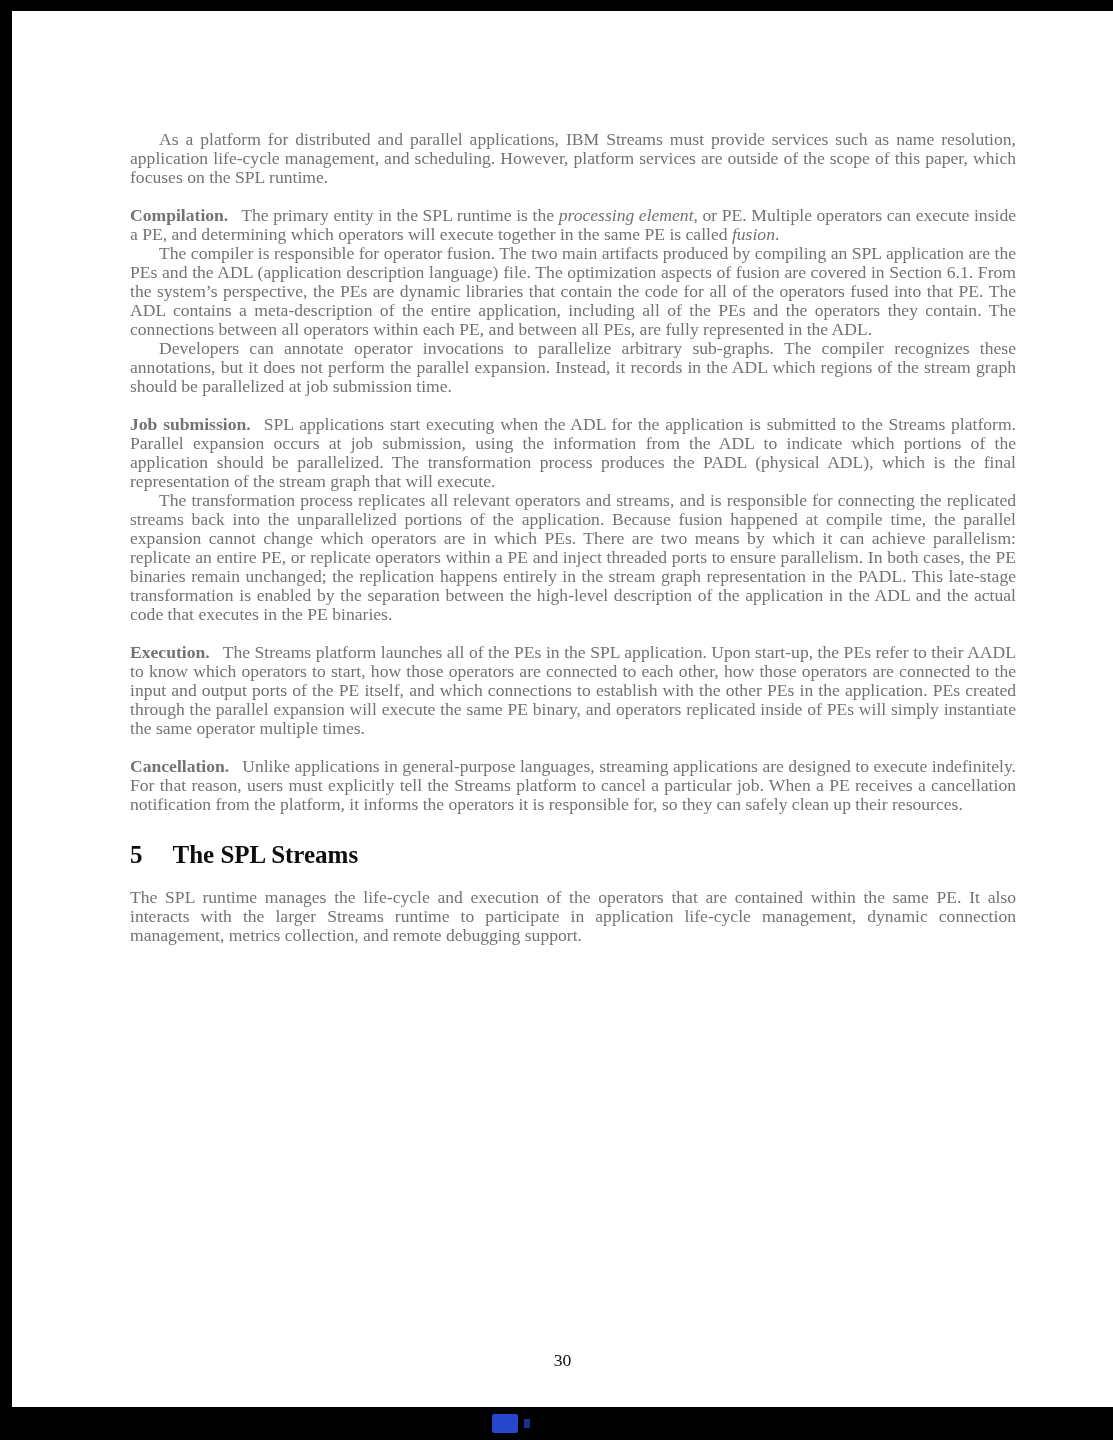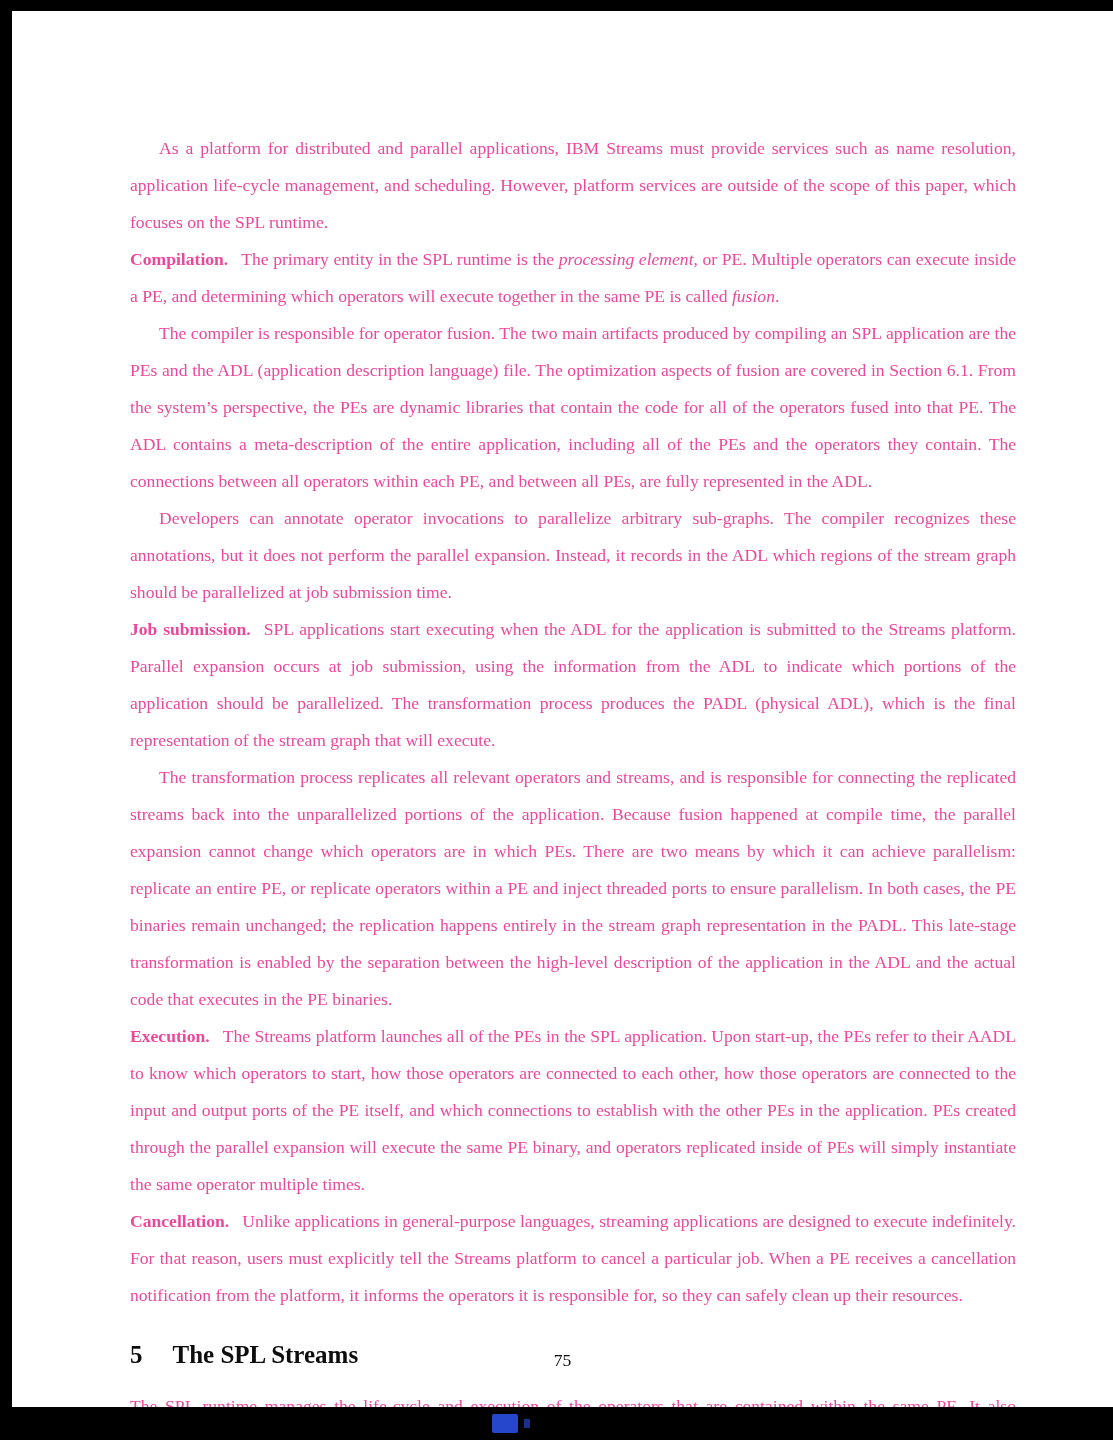--- a/index.html
+++ b/index.html
@@ -15,26 +15,26 @@
     left: 12px; top: 11px; right: 0; bottom: 33px;
     background: #ffffff;
     color: #0d0d0d;
   }
   .doc-body {
     position: absolute;
     left: 118px; right: 97px; top: 119px;
   }
   .para {
     font-size: 17.6px;
-    line-height: 37px;
+    line-height: 19px;
     text-align: justify;
-    color: #ec4899;
+    color: #737373;
   }
   .para.indent { text-indent: 29px; }
-  .para.gap { }
+  .para.gap { margin-top: 19px; }
   .lead { font-weight: bold; margin-right: 13px; }
   .para i { font-style: italic; }
   .section-heading {
     margin-top: 27px;
     margin-bottom: 19px;
     font-size: 25px;
     font-weight: bold;
     color: #0d0d0d;
     display: flex;
     align-items: baseline;
@@ -80,19 +80,19 @@
       <p class="para gap"><b class="lead">Job submission.</b>SPL applications start executing when the ADL for the application is submitted to the Streams platform. Parallel expansion occurs at job submission, using the information from the ADL to indicate which portions of the application should be parallelized. The transformation process produces the PADL (physical ADL), which is the final representation of the stream graph that will execute.</p>
       <p class="para indent">The transformation process replicates all relevant operators and streams, and is responsible for connecting the replicated streams back into the unparallelized portions of the application. Because fusion happened at compile time, the parallel expansion cannot change which operators are in which PEs. There are two means by which it can achieve parallelism: replicate an entire PE, or replicate operators within a PE and inject threaded ports to ensure parallelism. In both cases, the PE binaries remain unchanged; the replication happens entirely in the stream graph representation in the PADL. This late-stage transformation is enabled by the separation between the high-level description of the application in the ADL and the actual code that executes in the PE binaries.</p>
       <p class="para gap"><b class="lead">Execution.</b>The Streams platform launches all of the PEs in the SPL application. Upon start-up, the PEs refer to their AADL to know which operators to start, how those operators are connected to each other, how those operators are connected to the input and output ports of the PE itself, and which connections to establish with the other PEs in the application. PEs created through the parallel expansion will execute the same PE binary, and operators replicated inside of PEs will simply instantiate the same operator multiple times.</p>
       <p class="para gap"><b class="lead">Cancellation.</b>Unlike applications in general-purpose languages, streaming applications are designed to execute indefinitely. For that reason, users must explicitly tell the Streams platform to cancel a particular job. When a PE receives a cancellation notification from the platform, it informs the operators it is responsible for, so they can safely clean up their resources.</p>
       <h2 class="section-heading">
         <span class="sec-num">5</span>
         <span>The SPL Streams</span>
       </h2>
       <p class="para">The SPL runtime manages the life-cycle and execution of the operators that are contained within the same PE. It also interacts with the larger Streams runtime to participate in application life-cycle management, dynamic connection management, metrics collection, and remote debugging support.</p>
     </div>
-  <div class="page-number">75</div>
+  <div class="page-number">30</div>
 </div>
 
 <div class="bar-bottom">
   <div class="taskbar-icon" style="background: rgb(38, 70, 204);"></div>
   <div class="taskbar-speck"></div>
 </div>
 
 </body></html>

